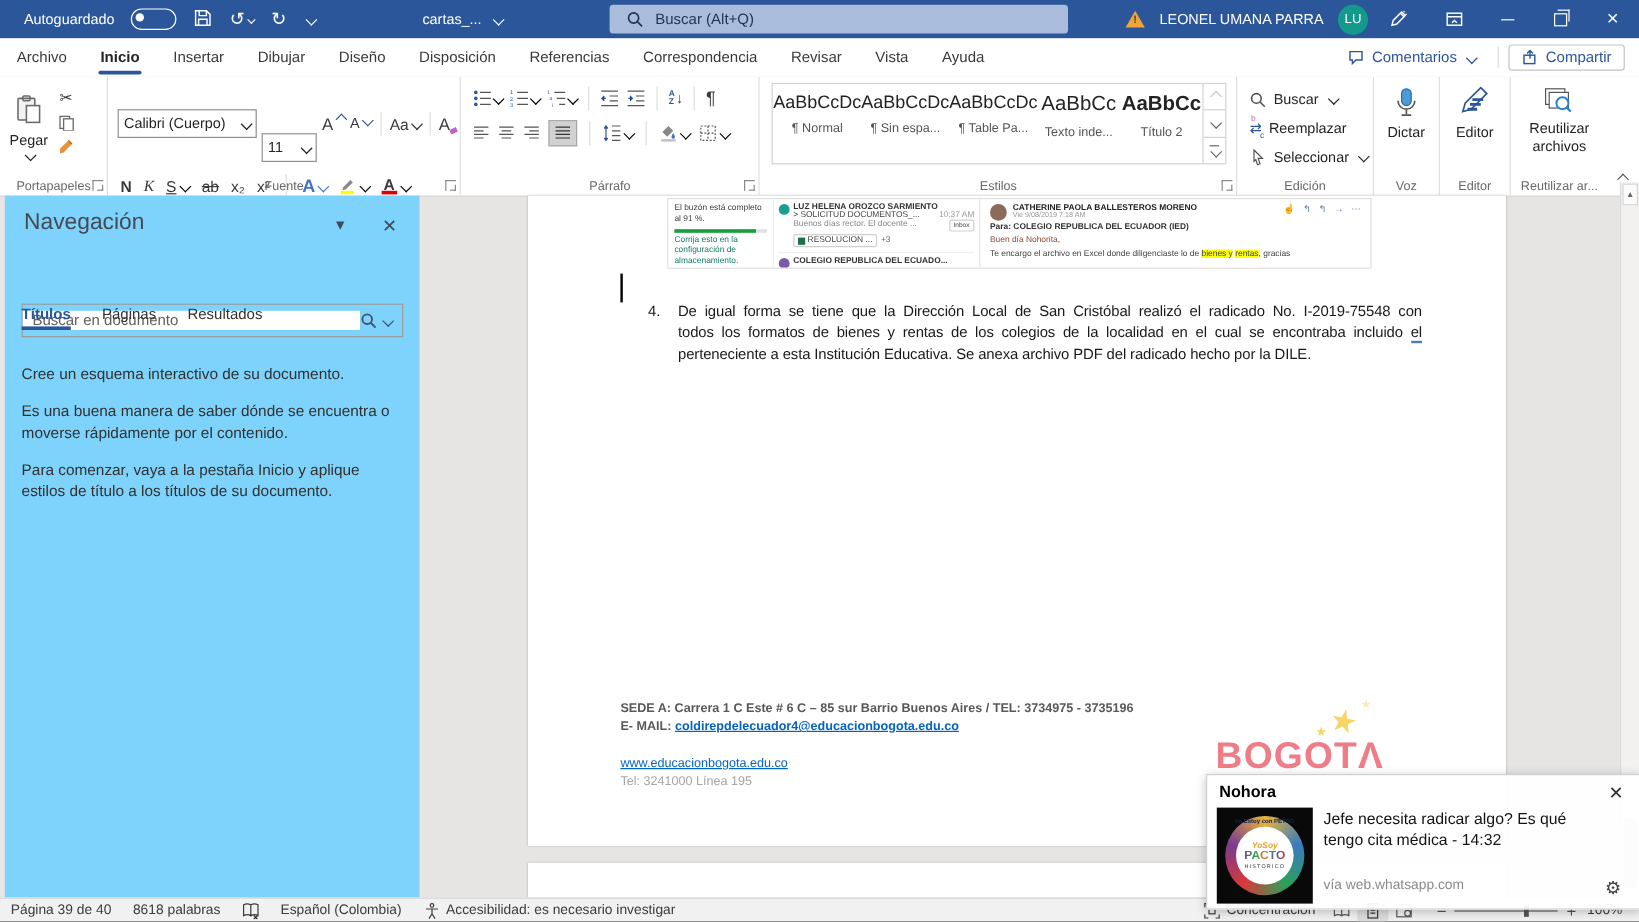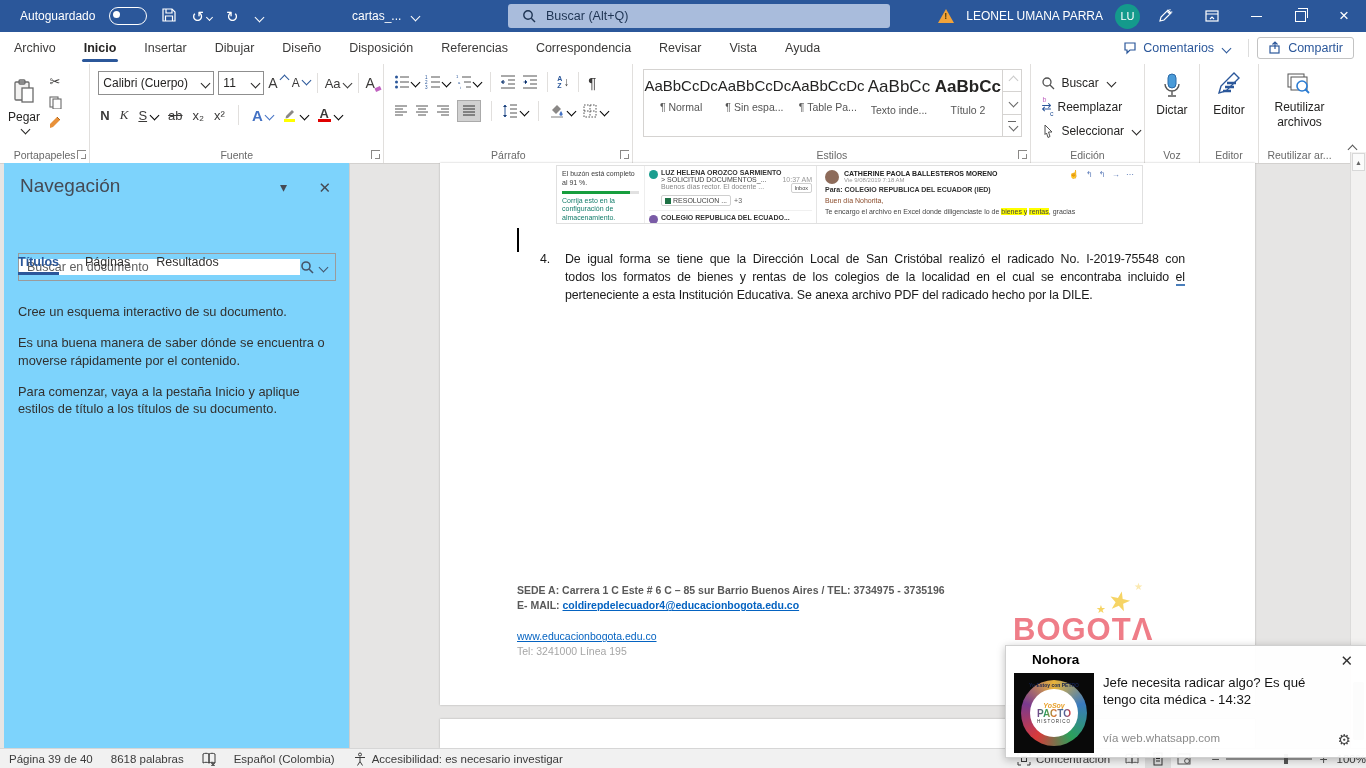--- a/index.html
+++ b/index.html
@@ -94,21 +94,21 @@
              display:flex;align-items:center;font-size:11.5px;color:#3b3b3b;}
   .sb-item{padding:0 9px;display:flex;align-items:center;gap:5px;height:20px;white-space:nowrap;}
   .sb-right{margin-left:auto;display:flex;align-items:center;height:20px;}
   .viewico{width:26px;height:20px;display:flex;align-items:center;justify-content:center;}
   .viewico.sel{background:#dcdcdc;}
   .zoomtrack{width:86px;height:2px;background:#9a9a9a;position:relative;margin:0 7px;}
   .zoomthumb{position:absolute;left:58px;top:-4px;width:4px;height:10px;background:#555;}
   
   .notif{position:absolute;left:1005px;top:645px;width:361px;height:111px;background:rgba(255,255,255,0.95);
          border:1px solid #d0d0d0;box-shadow:0 2px 8px rgba(0,0,0,.25);}
-  .notif-title{position:absolute;left:26px;top:6px;font-size:13.5px;font-weight:bold;color:#000;}
+  .notif-title{position:absolute;left:10px;top:6px;font-size:13.5px;font-weight:bold;color:#000;}
   .notif-close{position:absolute;right:14px;top:6px;font-size:15px;color:#333;}
   .notif-msg{position:absolute;left:97px;top:29px;width:235px;font-size:13.2px;color:#141414;line-height:1.25;}
   .notif-src{position:absolute;left:97px;top:86px;font-size:11.5px;color:#8a8a8a;}
   .notif-gear{position:absolute;right:16px;bottom:8px;font-size:15px;color:#444;}
   .wa-avatar{position:absolute;left:8px;top:27px;width:80px;height:80px;background:#090909;display:flex;align-items:center;justify-content:center;}
   .wa-ring{width:66px;height:66px;border-radius:50%;background:conic-gradient(#e8b43a,#3a7abf,#2ba05a,#d93a3a,#7a3a8f,#e8b43a);
            display:flex;align-items:center;justify-content:center;position:relative;}
   .wa-ringtext{position:absolute;top:2px;left:0;right:0;text-align:center;font-size:5px;color:#15224d;font-weight:bold;}
   .wa-inner{width:48px;height:48px;border-radius:50%;background:#fff;display:flex;flex-direction:column;align-items:center;justify-content:center;line-height:1.05;}
   .wa-l1{font-size:7px;font-weight:bold;font-style:italic;color:#e8a02a;}
@@ -240,21 +240,21 @@
       <span class="g-label">Portapapeles</span>
       <span class="launcher"></span>
     </div>
 
     <div class="rgroup" style="width:295px;">
       <div class="btnrow" style="padding:7px 6px 0 8px;gap:4px;">
         <span class="combo" style="width:106px;">
           <span style="flex:1;">Calibri (Cuerpo)</span>
             <span class="chev"></span>
         </span>
-        <span class="combo" style="width:36px;">
+        <span class="combo" style="width:36px;margin-top:40px;">
           <span style="flex:1;">11</span>
             <span class="chev"></span>
         </span>
         <span class="ric" style="font-size:14px;">
             <span>A</span>
             <span class="chev up" style="border-color:#2b579a;margin-top:-8px;"></span>
           </span>
         <span class="ric" style="font-size:12px;">
             <span>A</span>
             <span class="chev" style="border-color:#2b579a;margin-top:-6px;"></span>
@@ -675,21 +675,21 @@
         <svg class="i14" viewBox="0 0 14 14" fill="none" stroke="#555">
             <rect x="1" y="2" width="12" height="10"></rect>
             <circle cx="10" cy="9" r="2.4"></circle>
           </svg>
       </span>
       <span style="font-size:14px;color:#555;margin-left:14px;">−</span>
       <span class="zoomtrack">
           <span class="zoomthumb"></span>
         </span>
       <span style="font-size:14px;color:#555;">+</span>
-      <span class="sb-item" style="padding-right:0;">100%</span>
+      <span class="sb-item" style="padding-right:14px;">100%</span>
     </div>
   </div>
 
   <div class="notif">
     <span class="notif-title">Nohora</span>
     <span class="notif-close">✕</span>
     <div class="wa-avatar">
       <div class="wa-ring">
         <span class="wa-ringtext">Yo Estoy con PETRO</span>
         <div class="wa-inner">

